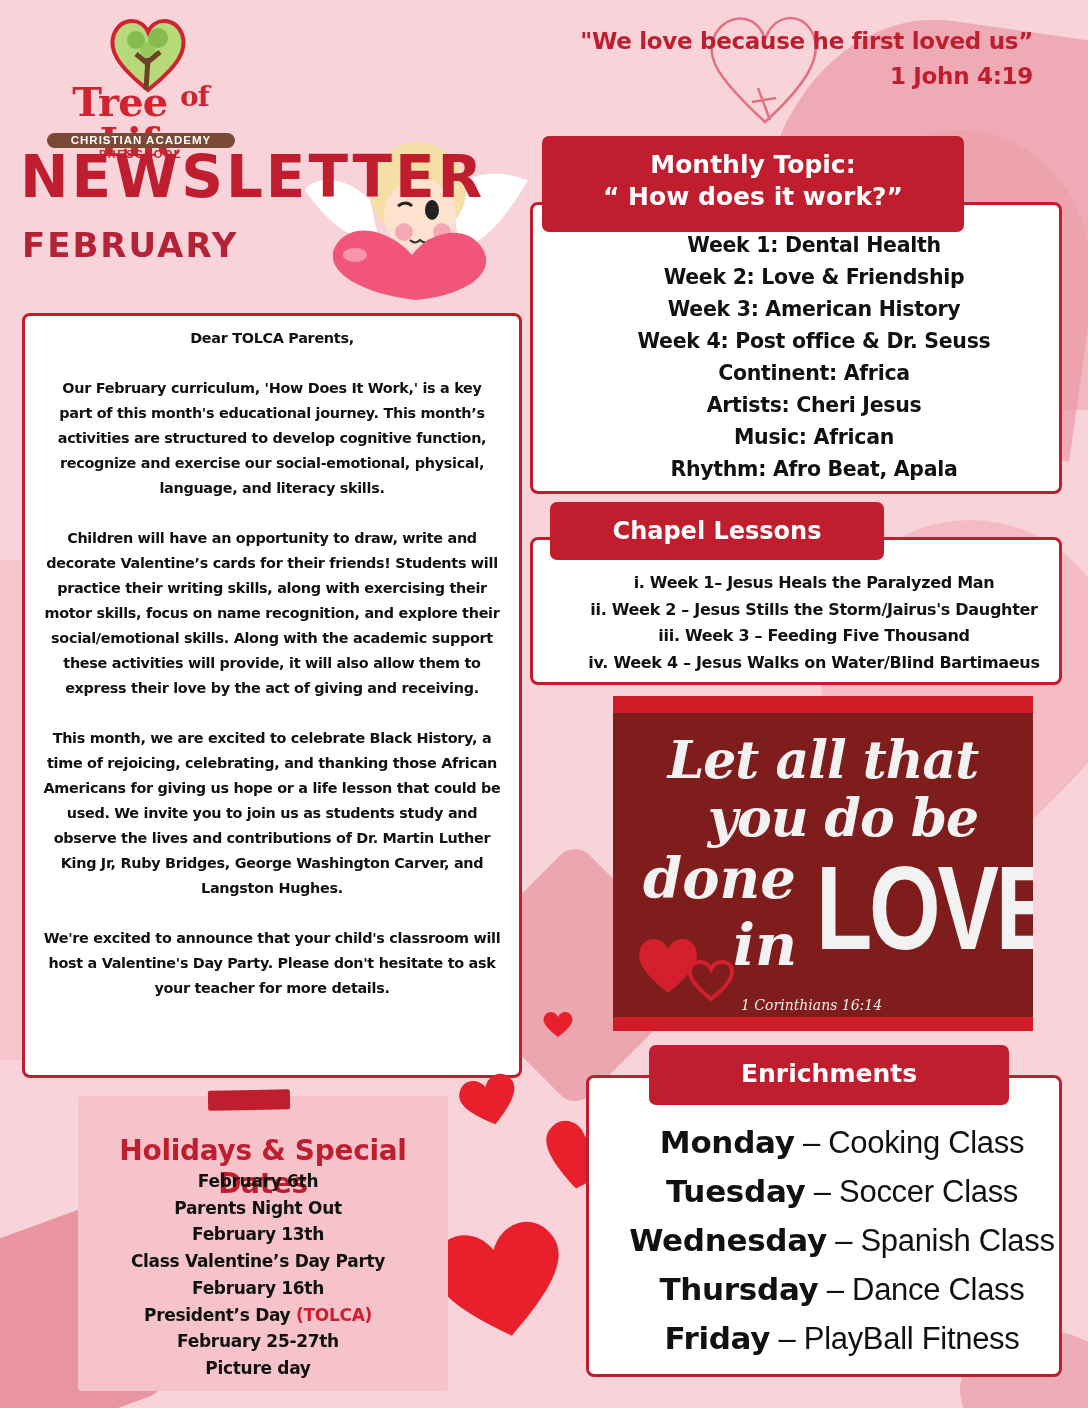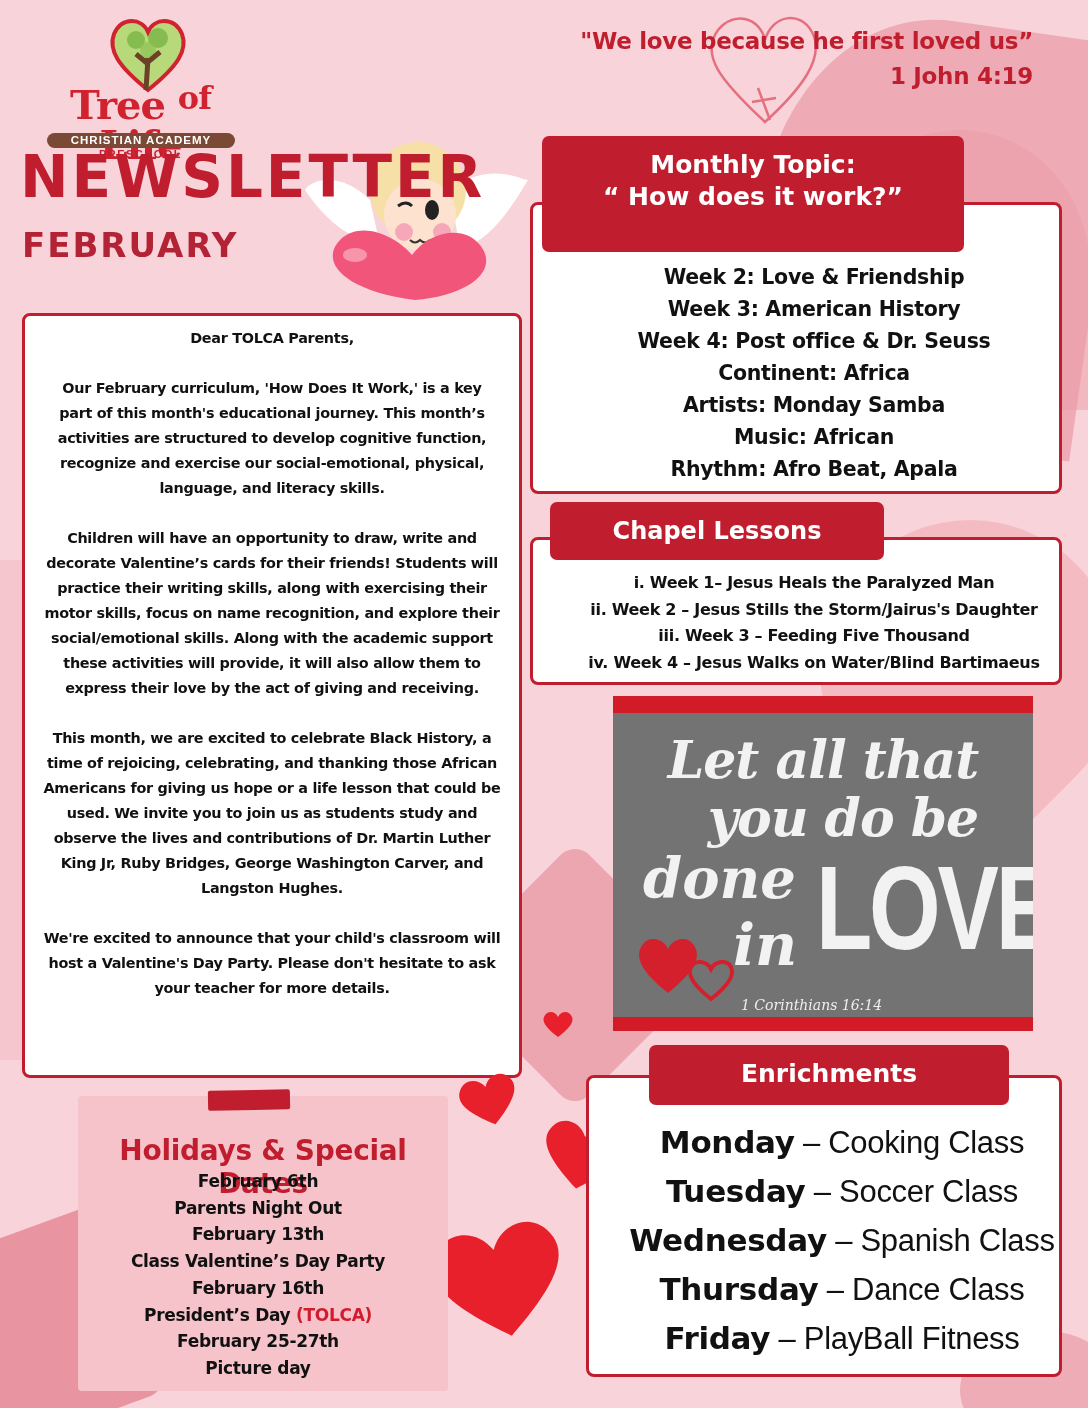--- a/index.html
+++ b/index.html
@@ -26,21 +26,21 @@
     .outline-heart { left: 700px; top: 10px; width: 130px; height: 120px; }
 
     
     .logo { left: 38px; top: 14px; width: 205px; height: 135px; }
     .logo-heart { left: 68px; top: 0; width: 84px; height: 80px; }
     .logo-name {
       left: 0; top: 68px; width: 205px; text-align: center;
       font-family: "DejaVu Serif", serif; font-weight: bold;
       font-size: 40px; color: #d0222f; letter-spacing: -1px; line-height: 1;
     }
-    .logo-name .of { font-size: 32px; vertical-align: 10px; color: #d0222f; }
+    .logo-name .of { font-size: 28px; vertical-align: 10px; color: #d0222f; }
     .logo-band {
       left: 9px; top: 119px; width: 188px; height: 15px; border-radius: 8px;
       background: #7b4a36; color: #fff; text-align: center;
       font-family: "Liberation Sans", sans-serif; font-weight: bold; font-size: 11.5px; letter-spacing: 1px; line-height: 15px;
     }
     .logo-sub {
       left: 0; top: 134px; width: 205px; text-align: center;
       font-family: "Liberation Sans", sans-serif; font-weight: bold; font-size: 11px; letter-spacing: 1.5px; color: #c0202f;
     }
 
@@ -79,31 +79,31 @@
 
     
     .letter { left: 22px; top: 313px; width: 500px; height: 765px; padding: 10px 14px; }
     .letter p {
       text-align: center; font-weight: bold; font-size: 14.4px; line-height: 25px; color: #111;
       letter-spacing: -0.3px;
     }
     .letter .gap { height: 25px; }
 
     
-    .topic-pill { left: 542px; top: 136px; width: 422px; height: 116px; font-size: 25px; line-height: 32px; padding-top: 13px; }
+    .topic-pill { left: 542px; top: 136px; width: 422px; height: 96px; font-size: 25px; line-height: 32px; padding-top: 13px; }
     .topic-card { left: 530px; top: 202px; width: 532px; height: 292px; padding-top: 24px; }
     .topic-card p { text-align: center; font-weight: bold; font-size: 20.5px; line-height: 32px; letter-spacing: -0.3px; }
 
     
     .chapel-pill { left: 550px; top: 502px; width: 334px; height: 58px; font-size: 24px; line-height: 58px; }
     .chapel-card { left: 530px; top: 537px; width: 532px; height: 148px; padding-top: 30px; }
     .chapel-card p { text-align: center; font-weight: bold; font-size: 16px; line-height: 26.5px; letter-spacing: -0.3px; }
 
     
-    .sign { left: 613px; top: 696px; width: 420px; height: 335px; background: #737373; border-top: 17px solid #d11c27; border-bottom: 14px solid #d11c27; overflow: hidden; }
+    .sign { left: 613px; top: 696px; width: 420px; height: 335px; background: #7f1d1d; border-top: 17px solid #d11c27; border-bottom: 14px solid #d11c27; overflow: hidden; }
     .sign-script {
       position: absolute; left: 20px; top: 18px; width: 380px; text-align: center;
       font-family: "DejaVu Serif", serif; font-style: italic; font-weight: bold;
       color: #f2f2f2; font-size: 52px; line-height: 58px; letter-spacing: -1px;
     }
     .sign-line3 { position: absolute; left: 30px; top: 132px; font-family: "DejaVu Serif", serif; font-style: italic; font-weight: bold; color: #f2f2f2; font-size: 56px; }
     .sign-in { position: absolute; left: 120px; top: 198px; font-family: "DejaVu Serif", serif; font-style: italic; font-weight: bold; color: #f2f2f2; font-size: 58px; }
     .sign-love {
       position: absolute; left: 203px; top: 136px;
       font-family: "Liberation Sans", sans-serif; font-weight: bold;
@@ -192,21 +192,21 @@
   <div class="gap"></div>
   <p>We're excited to announce that your child's classroom will host a Valentine's Day Party. Please don't hesitate to ask your teacher for more details.</p>
 </div>
 
 <div class="card topic-card">
   <p>Week 1: Dental Health</p>
   <p>Week 2: Love &amp; Friendship</p>
   <p>Week 3: American History</p>
   <p>Week 4: Post office &amp; Dr. Seuss</p>
   <p>Continent: Africa</p>
-  <p>Artists: Monday Samba</p>
+  <p>Artists: Cheri Jesus</p>
   <p>Music: African</p>
   <p>Rhythm: Afro Beat, Apala</p>
 </div>
 <div class="pill topic-pill">
   <div>Monthly Topic:</div>
   <div>“ How does it work?”</div>
 </div>
 
 <div class="card chapel-card">
   <p>i. Week 1– Jesus Heals the Paralyzed Man</p>

